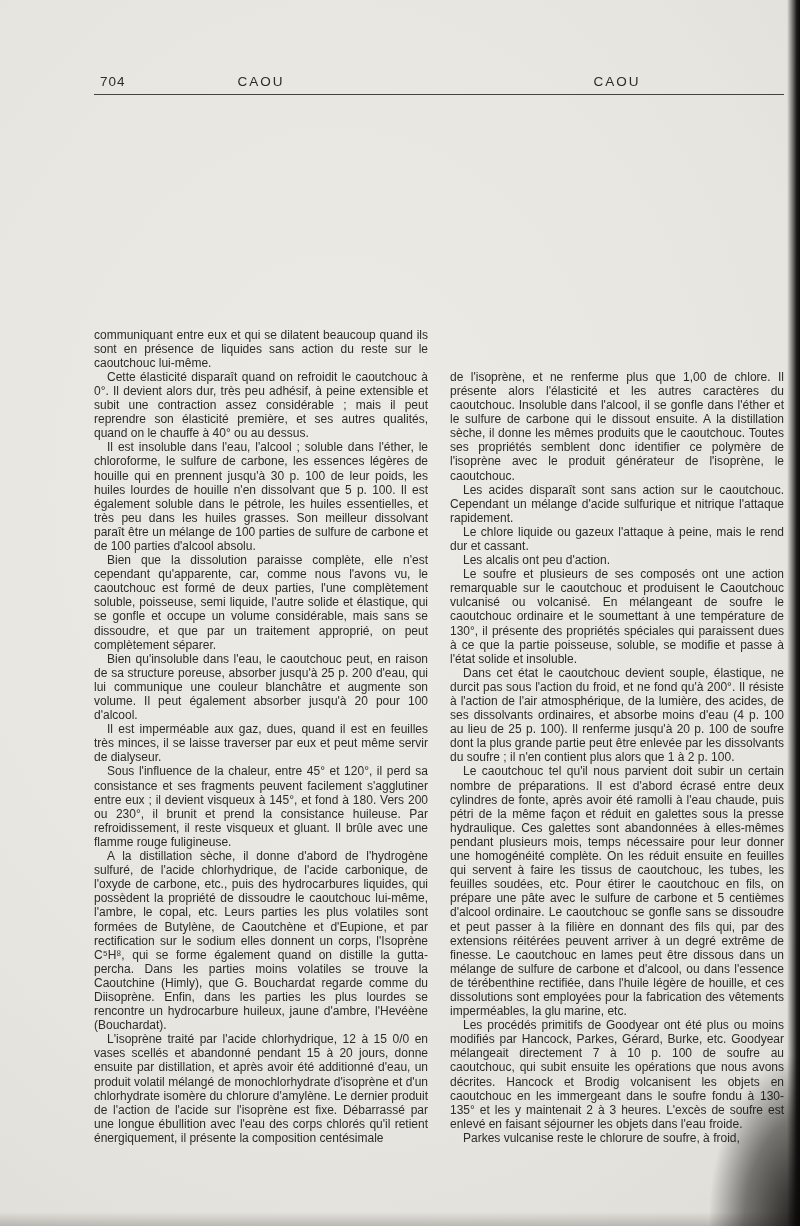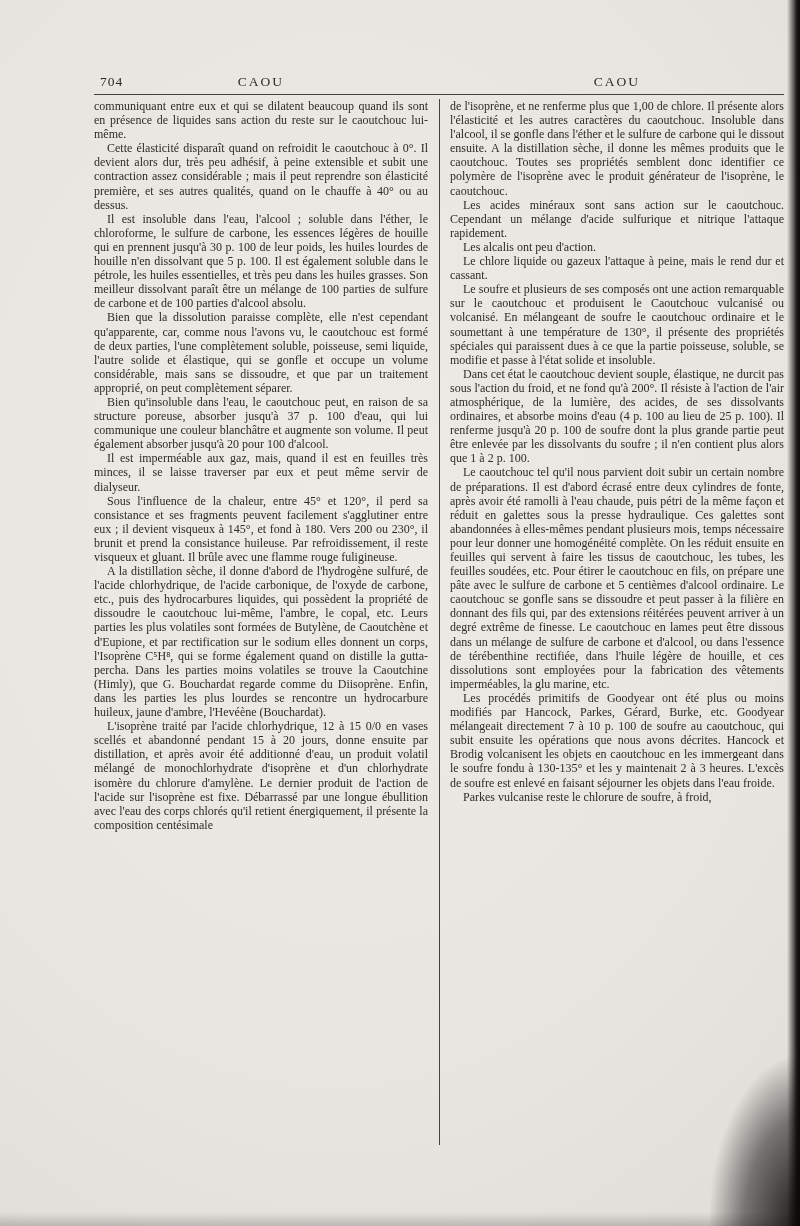--- a/index.html
+++ b/index.html
@@ -4,34 +4,34 @@
 <style>
   :root { --paper:#e7e5e0; --ink:#2d2b27; --rule:#45423d; }
   * { box-sizing: border-box; }
   html, body { margin: 0; padding: 0; }
   body { width: 800px; height: 1226px; background: #c9c7c2; }
 
   .scan {
     position: relative; width: 800px; height: 1226px; overflow: hidden;
     background: radial-gradient(ellipse 120% 100% at 42% 40%,
       #edebe6 0%, var(--paper) 50%, #dbd9d4 90%, #d0cec9 100%);
-    font-family: Liberation Serif, serif;
+    font-family: Liberation Sans, sans-serif;
     color: var(--ink);
   }
 
   .content { position: absolute; left: 94px; top: 74px; width: 690px; }
 
   .header { position: relative; height: 18px; font-size: 13.5px; }
   .pagenum { position: absolute; left: 6px; top: 0; letter-spacing: 1px; }
   .title-left  { position: absolute; left: 0;  width: 334px; text-align: center; letter-spacing: 2px; }
   .title-right { position: absolute; right: 0; width: 334px; text-align: center; letter-spacing: 2px; }
 
   .rule { height: 1px; background: var(--rule); margin-top: 2px; }
 
-  .columns { display: flex; margin-top: 4px; min-height: 1046px; }
+  .columns { display: flex; margin-top: 4px; min-height: 1046px; align-items: flex-end; }
   .column {
     width: 334px; font-size: 12px; line-height: 14.1px;
     text-align: justify; hyphens: auto; -webkit-hyphens: auto;
   }
   .divider { width: 1px; background: var(--rule); margin: 0 10px 0 11px; }
   .column p { margin: 0; text-indent: 13px; }
   .column p.cont { text-indent: 0; }
 
   .artifact { position: absolute; pointer-events: none; }
   .edge-right {
@@ -63,32 +63,32 @@
     </div>
 
     <div class="rule"></div>
 
     <div class="columns">
       <div class="column" id="col-left">
           <p class="cont">communiquant entre eux et qui se dilatent beaucoup quand ils sont en présence de liquides sans action du reste sur le caoutchouc lui-même.</p>
           <p>Cette élasticité disparaît quand on refroidit le caoutchouc à 0°. Il devient alors dur, très peu adhésif, à peine extensible et subit une contraction assez considérable ; mais il peut reprendre son élasticité première, et ses autres qualités, quand on le chauffe à 40° ou au dessus.</p>
           <p>Il est insoluble dans l'eau, l'alcool ; soluble dans l'éther, le chloroforme, le sulfure de carbone, les essences légères de houille qui en prennent jusqu'à 30 p. 100 de leur poids, les huiles lourdes de houille n'en dissolvant que 5 p. 100. Il est également soluble dans le pétrole, les huiles essentielles, et très peu dans les huiles grasses. Son meilleur dissolvant paraît être un mélange de 100 parties de sulfure de carbone et de 100 parties d'alcool absolu.</p>
           <p>Bien que la dissolution paraisse complète, elle n'est cependant qu'apparente, car, comme nous l'avons vu, le caoutchouc est formé de deux parties, l'une complètement soluble, poisseuse, semi liquide, l'autre solide et élastique, qui se gonfle et occupe un volume considérable, mais sans se dissoudre, et que par un traitement approprié, on peut complètement séparer.</p>
-          <p>Bien qu'insoluble dans l'eau, le caoutchouc peut, en raison de sa structure poreuse, absorber jusqu'à 37 p. 100 d'eau, qui lui communique une couleur blanchâtre et augmente son volume. Il peut également absorber jusqu'à 20 pour 100 d'alcool.</p>
-          <p>Il est imperméable aux gaz, mais, quand il est en feuilles très minces, il se laisse traverser par eux et peut même servir de dialyseur.</p>
+          <p>Bien qu'insoluble dans l'eau, le caoutchouc peut, en raison de sa structure poreuse, absorber jusqu'à 25 p. 200 d'eau, qui lui communique une couleur blanchâtre et augmente son volume. Il peut également absorber jusqu'à 20 pour 100 d'alcool.</p>
+          <p>Il est imperméable aux gaz, dues, quand il est en feuilles très minces, il se laisse traverser par eux et peut même servir de dialyseur.</p>
           <p>Sous l'influence de la chaleur, entre 45° et 120°, il perd sa consistance et ses fragments peuvent facilement s'agglutiner entre eux ; il devient visqueux à 145°, et fond à 180. Vers 200 ou 230°, il brunit et prend la consistance huileuse. Par refroidissement, il reste visqueux et gluant. Il brûle avec une flamme rouge fuligineuse.</p>
           <p>A la distillation sèche, il donne d'abord de l'hydrogène sulfuré, de l'acide chlorhydrique, de l'acide carbonique, de l'oxyde de carbone, etc., puis des hydrocarbures liquides, qui possèdent la propriété de dissoudre le caoutchouc lui-même, l'ambre, le copal, etc. Leurs parties les plus volatiles sont formées de Butylène, de Caoutchène et d'Eupione, et par rectification sur le sodium elles donnent un corps, l'Isoprène C⁵H⁸, qui se forme également quand on distille la gutta-percha. Dans les parties moins volatiles se trouve la Caoutchine (Himly), que G. Bouchardat regarde comme du Diisoprène. Enfin, dans les parties les plus lourdes se rencontre un hydrocarbure huileux, jaune d'ambre, l'Hevéène (Bouchardat).</p>
           <p>L'isoprène traité par l'acide chlorhydrique, 12 à 15 0/0 en vases scellés et abandonné pendant 15 à 20 jours, donne ensuite par distillation, et après avoir été additionné d'eau, un produit volatil mélangé de monochlorhydrate d'isoprène et d'un chlorhydrate isomère du chlorure d'amylène. Le dernier produit de l'action de l'acide sur l'isoprène est fixe. Débarrassé par une longue ébullition avec l'eau des corps chlorés qu'il retient énergiquement, il présente la composition centésimale</p>
         </div>
       <div class="divider"></div>
       <div class="column" id="col-right">
           <p class="cont">de l'isoprène, et ne renferme plus que 1,00 de chlore. Il présente alors l'élasticité et les autres caractères du caoutchouc. Insoluble dans l'alcool, il se gonfle dans l'éther et le sulfure de carbone qui le dissout ensuite. A la distillation sèche, il donne les mêmes produits que le caoutchouc. Toutes ses propriétés semblent donc identifier ce polymère de l'isoprène avec le produit générateur de l'isoprène, le caoutchouc.</p>
-          <p>Les acides minéraux sont sans action sur le caoutchouc. Cependant un mélange d'acide sulfurique et nitrique l'attaque rapidement.</p>
+          <p>Les acides disparaît sont sans action sur le caoutchouc. Cependant un mélange d'acide sulfurique et nitrique l'attaque rapidement.</p>
+          <p>Le chlore liquide ou gazeux l'attaque à peine, mais le rend dur et cassant.</p>
           <p>Les alcalis ont peu d'action.</p>
-          <p>Le chlore liquide ou gazeux l'attaque à peine, mais le rend dur et cassant.</p>
           <p>Le soufre et plusieurs de ses composés ont une action remarquable sur le caoutchouc et produisent le Caoutchouc vulcanisé ou volcanisé. En mélangeant de soufre le caoutchouc ordinaire et le soumettant à une température de 130°, il présente des propriétés spéciales qui paraissent dues à ce que la partie poisseuse, soluble, se modifie et passe à l'état solide et insoluble.</p>
           <p>Dans cet état le caoutchouc devient souple, élastique, ne durcit pas sous l'action du froid, et ne fond qu'à 200°. Il résiste à l'action de l'air atmosphérique, de la lumière, des acides, de ses dissolvants ordinaires, et absorbe moins d'eau (4 p. 100 au lieu de 25 p. 100). Il renferme jusqu'à 20 p. 100 de soufre dont la plus grande partie peut être enlevée par les dissolvants du soufre ; il n'en contient plus alors que 1 à 2 p. 100.</p>
           <p>Le caoutchouc tel qu'il nous parvient doit subir un certain nombre de préparations. Il est d'abord écrasé entre deux cylindres de fonte, après avoir été ramolli à l'eau chaude, puis pétri de la même façon et réduit en galettes sous la presse hydraulique. Ces galettes sont abandonnées à elles-mêmes pendant plusieurs mois, temps nécessaire pour leur donner une homogénéité complète. On les réduit ensuite en feuilles qui servent à faire les tissus de caoutchouc, les tubes, les feuilles soudées, etc. Pour étirer le caoutchouc en fils, on prépare une pâte avec le sulfure de carbone et 5 centièmes d'alcool ordinaire. Le caoutchouc se gonfle sans se dissoudre et peut passer à la filière en donnant des fils qui, par des extensions réitérées peuvent arriver à un degré extrême de finesse. Le caoutchouc en lames peut être dissous dans un mélange de sulfure de carbone et d'alcool, ou dans l'essence de térébenthine rectifiée, dans l'huile légère de houille, et ces dissolutions sont employées pour la fabrication des vêtements imperméables, la glu marine, etc.</p>
           <p>Les procédés primitifs de Goodyear ont été plus ou moins modifiés par Hancock, Parkes, Gérard, Burke, etc. Goodyear mélangeait directement 7 à 10 p. 100 de soufre au caoutchouc, qui subit ensuite les opérations que nous avons décrites. Hancock et Brodig volcanisent les objets en caoutchouc en les immergeant dans le soufre fondu à 130-135° et les y maintenait 2 à 3 heures. L'excès de soufre est enlevé en faisant séjourner les objets dans l'eau froide.</p>
           <p>Parkes vulcanise reste le chlorure de soufre, à froid,</p>
         </div>
     </div>
 
   </div>
 

